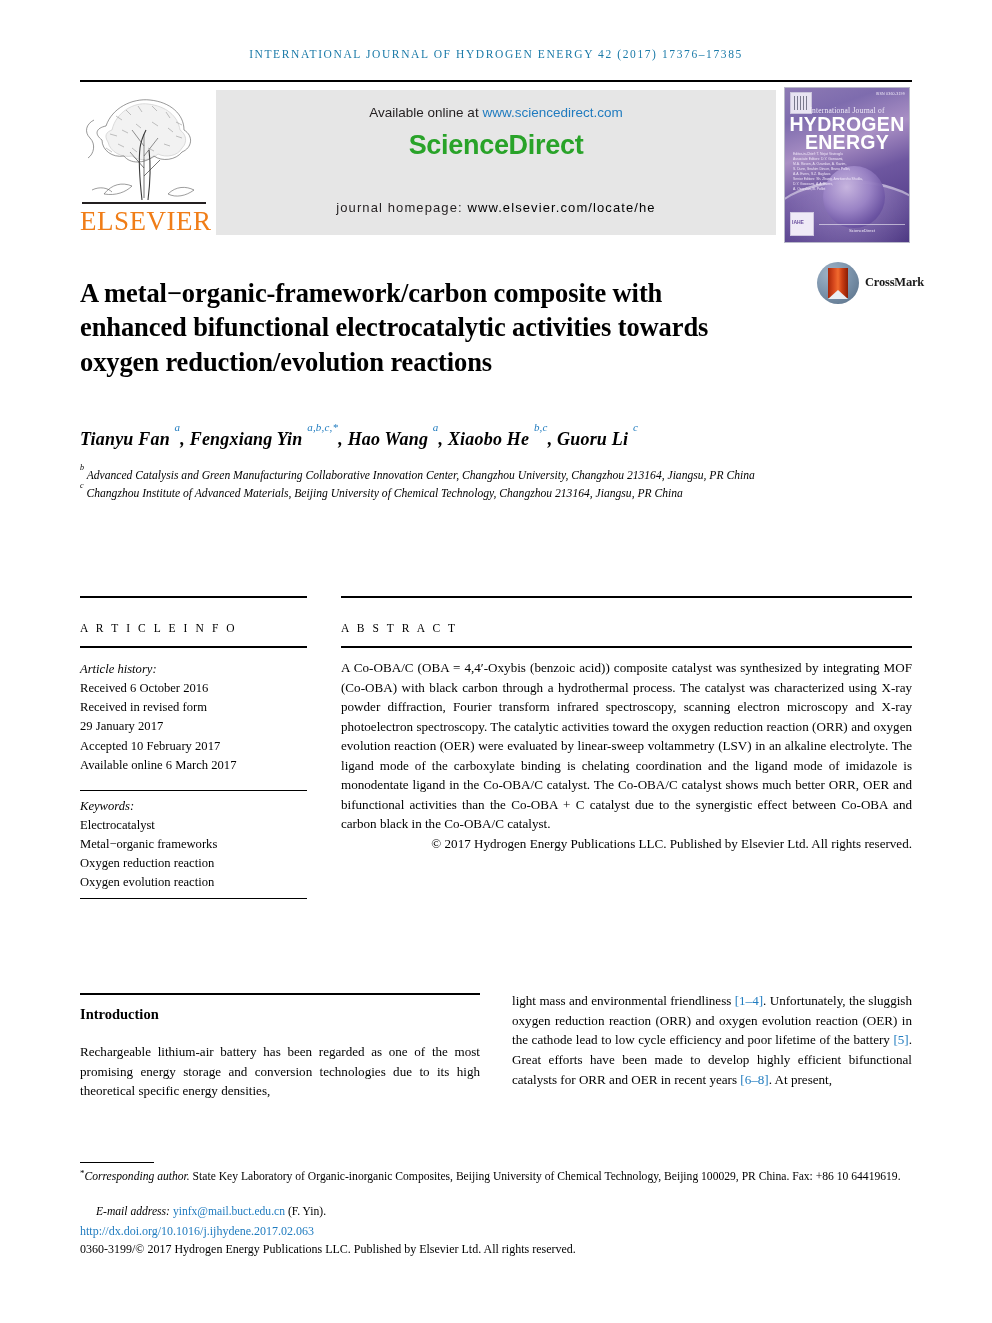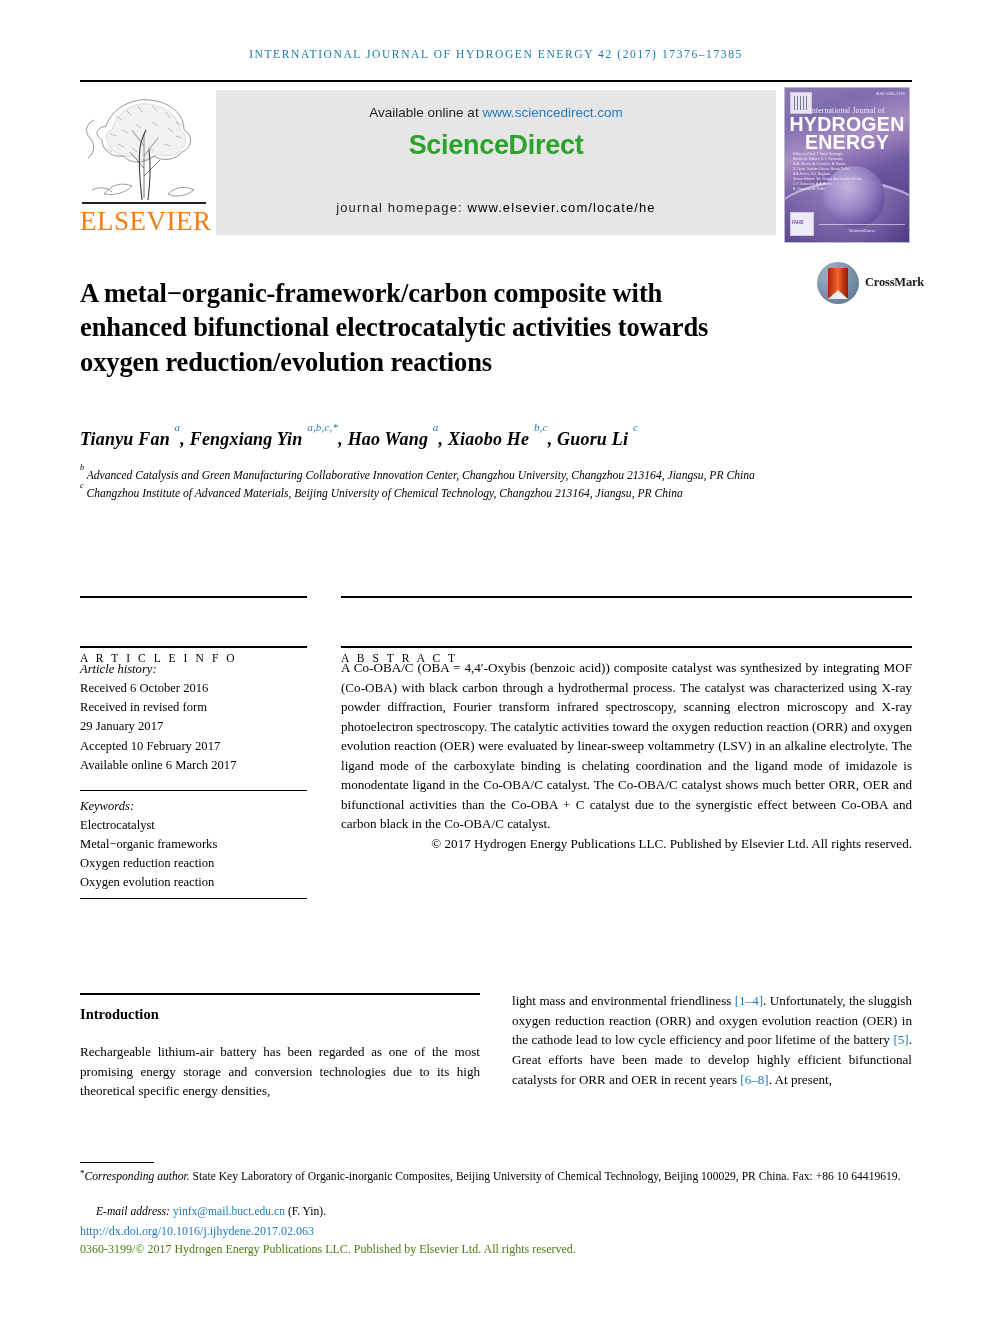--- a/index.html
+++ b/index.html
@@ -306,21 +306,20 @@
   .rule-top-left  { left: 80px;  top: 596px; width: 227px; height: 2px; }
   .rule-top-right { left: 341px; top: 596px; width: 571px; height: 2px; }
 
   .hd-info, .hd-abs {
     position: absolute;
     font-family: "Liberation Serif", serif;
     font-size: 11.5px;
     letter-spacing: 2.6px;
     font-weight: normal;
     color: #000;
-    margin-top: 30px;
   }
   .hd-info { left: 80px; top: 622px; }
   .hd-abs  { left: 341px; top: 622px; }
 
   .rule-sub-left  { left: 80px;  top: 646px; width: 227px; height: 1.5px; }
   .rule-sub-right { left: 341px; top: 646px; width: 571px; height: 1.5px; }
 
   .info-col {
     position: absolute;
     left: 80px; top: 660px;
@@ -414,21 +413,21 @@
     left: 80px; top: 1224px;
     font-family: "Liberation Serif", serif;
     font-size: 12px;
     color: #1f7bbf;
   }
   .issn-line {
     position: absolute;
     left: 80px; top: 1242px;
     font-family: "Liberation Serif", serif;
     font-size: 12px;
-    color: #4d7c0f;
+    color: #000000;
   }
   .lnk { color: #1f7bbf; }
 </style>
 </head>
 <body>
 
 <div class="page">
 
   <div class="running-head">International Journal of Hydrogen Energy 42 (2017) 17376–17385</div>
 

